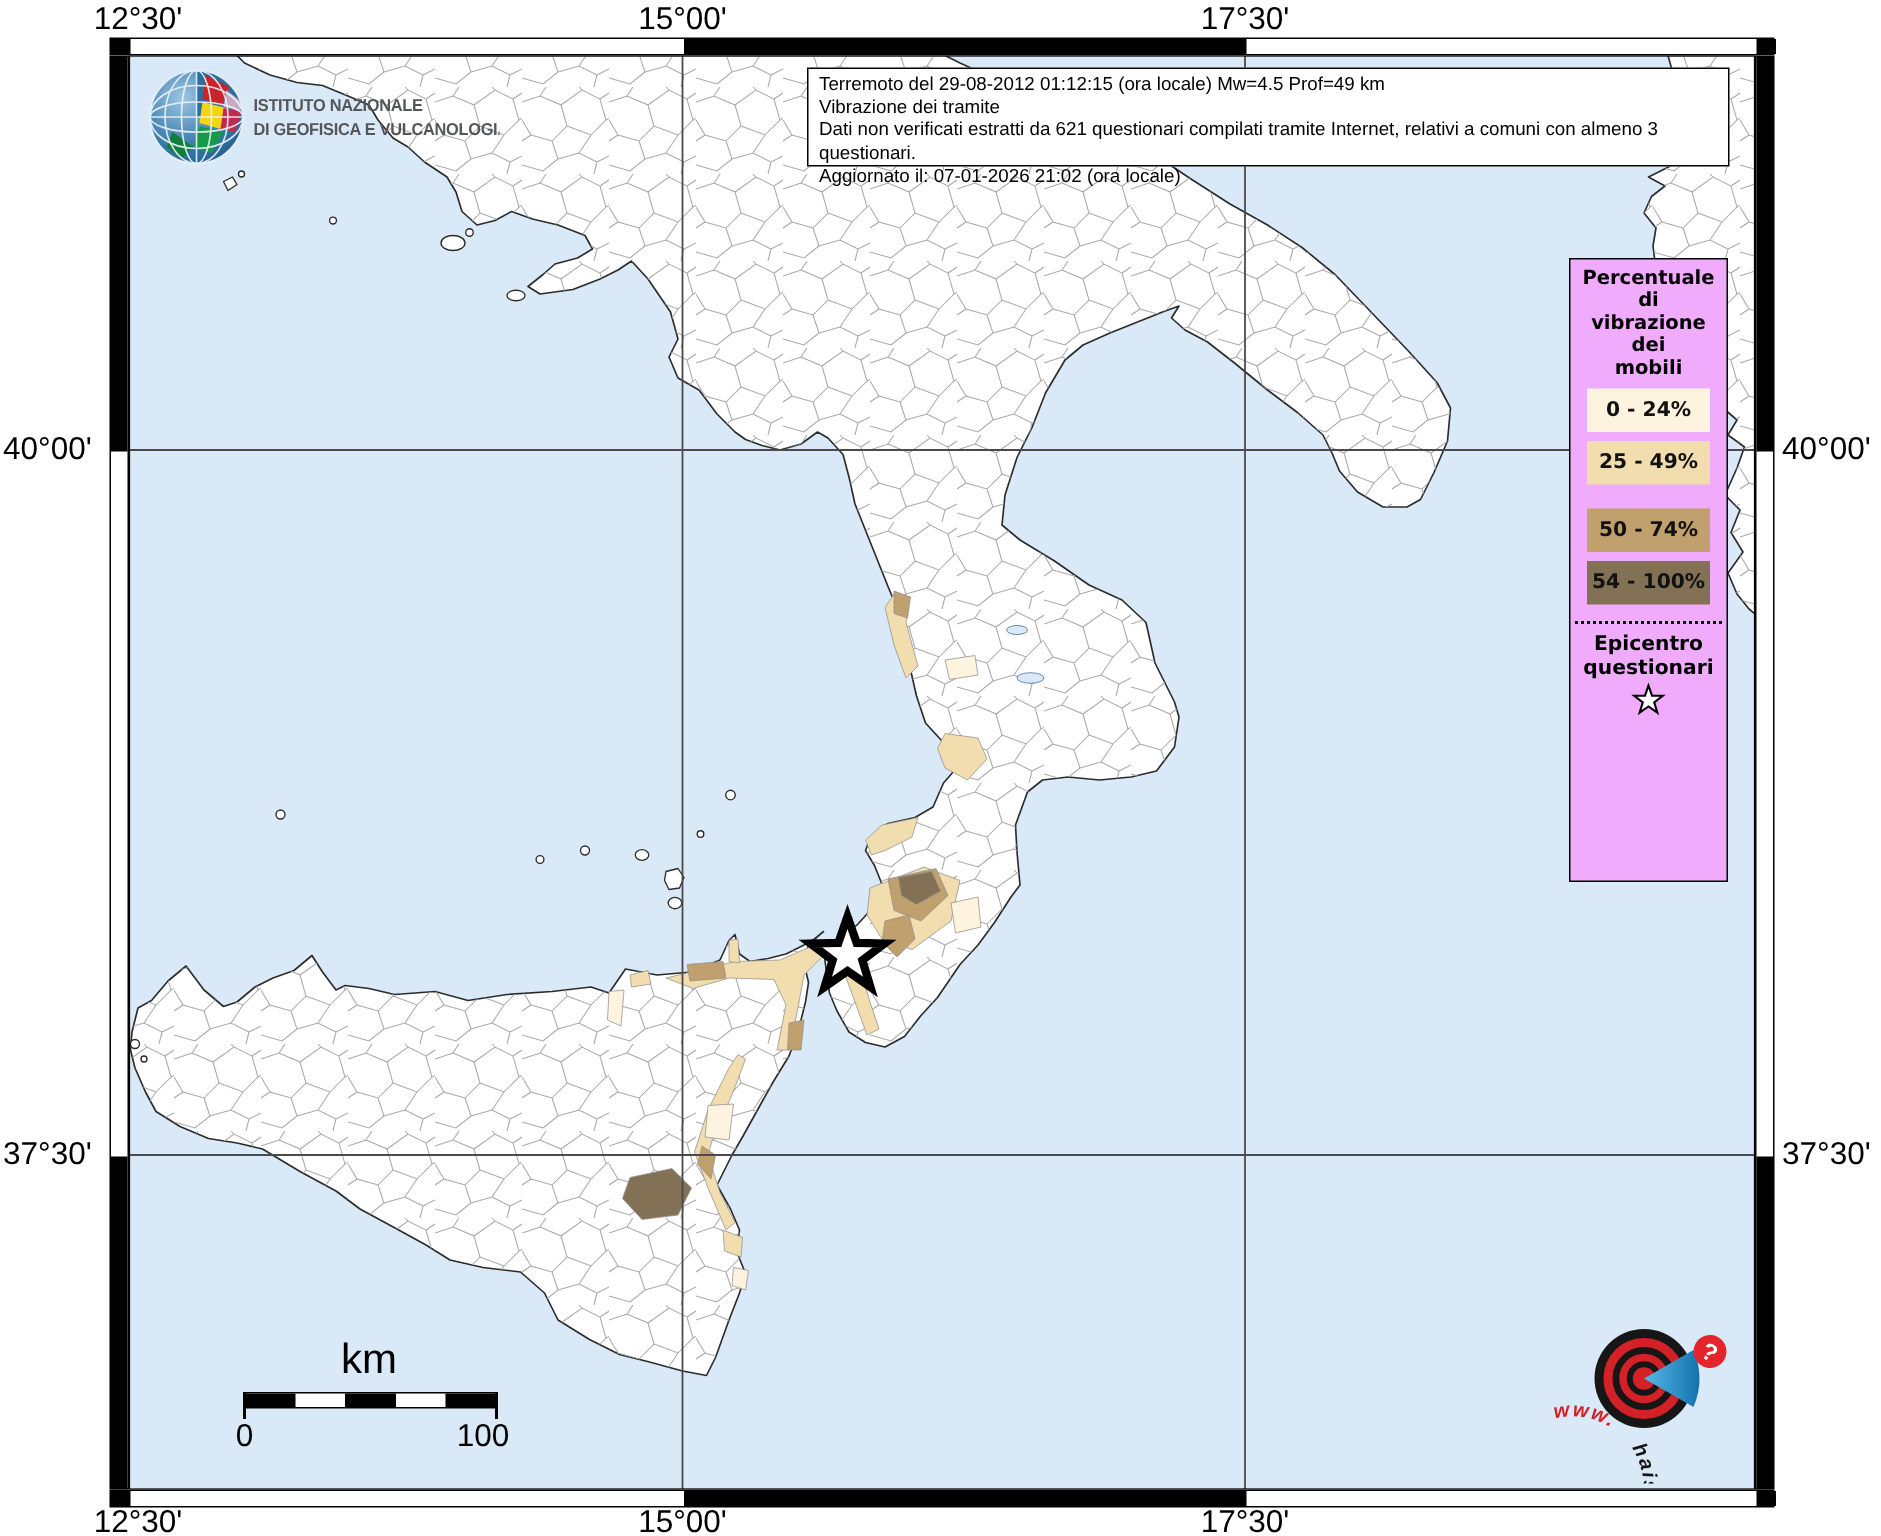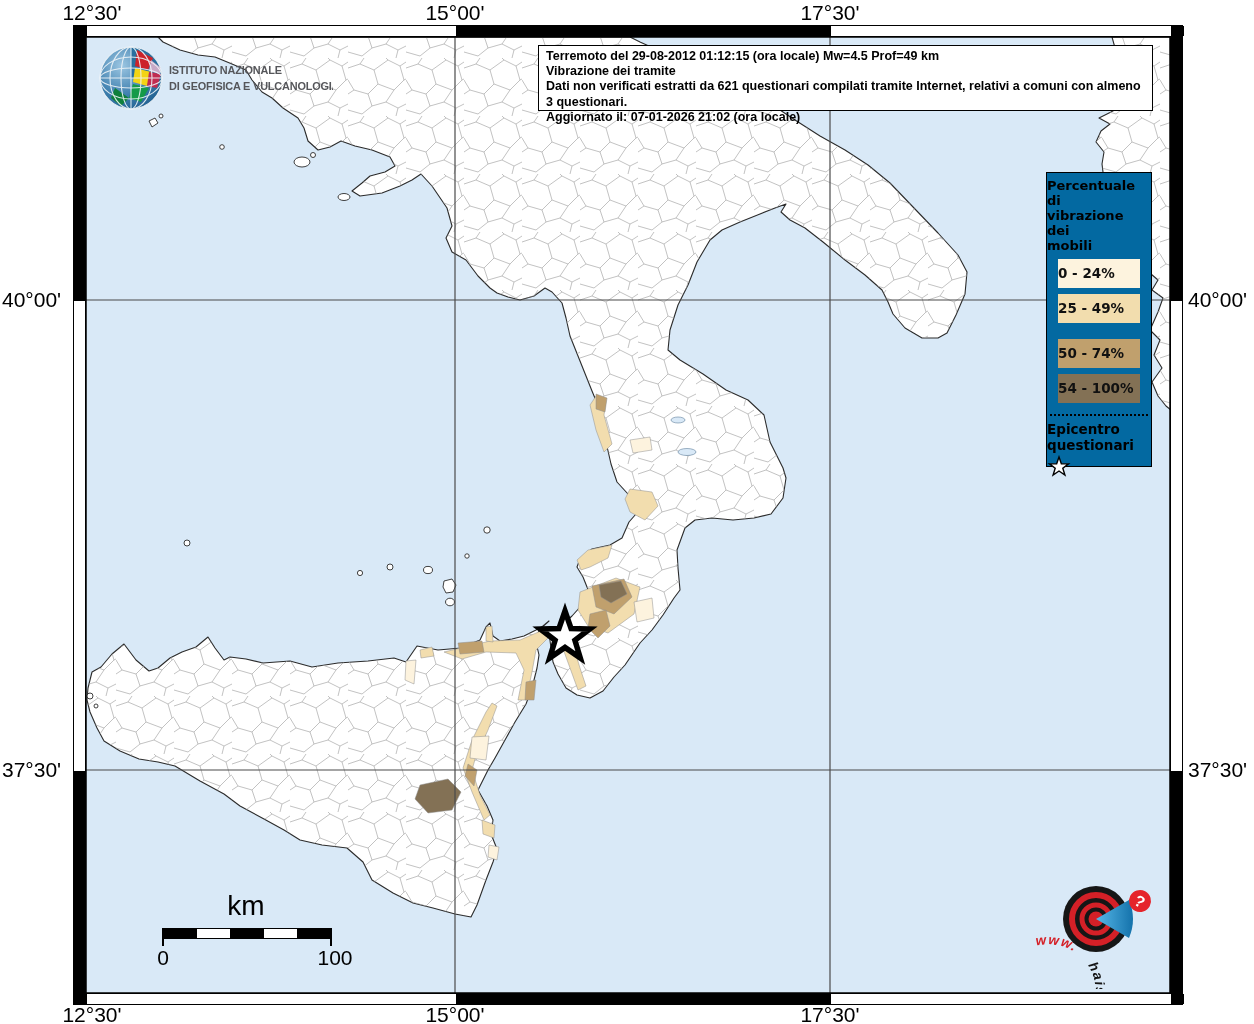--- a/index.html
+++ b/index.html
@@ -13,25 +13,25 @@
   .bar-h .seg{top:0;height:100%;}
   .bar-v .seg{left:0;width:100%;}
 
   .coordlabel{position:absolute;font-size:21px;color:#000000;white-space:nowrap;}
   .coordlabel.ctr{transform:translateX(-50%);}
   .coordlabel.vctr{transform:translateY(-50%);}
 
   
   .infobox{position:absolute;left:538px;top:45px;width:615px;height:66px;
            background:#fff;border:1.5px solid #000;box-sizing:border-box;
-           padding:3px 7px;font-size:12.5px;line-height:15.2px;color:#000;z-index:30;font-weight:bold;}
-
-  
-  .legend{position:absolute;left:1046px;top:172px;width:106px;height:295px;
-          background:#0369a1;border:1.5px solid #000;box-sizing:border-box;
+           padding:3px 7px;font-size:12.5px;line-height:15.2px;color:#000;z-index:30;}
+
+  
+  .legend{position:absolute;left:1046px;top:172px;width:106px;height:416px;
+          background:#f0abfc;border:1.5px solid #000;box-sizing:border-box;text-align:center;
           z-index:30;font-family:"DejaVu Sans",sans-serif;}
   .legend-title div{font-size:13px;font-weight:bold;line-height:15px;}
   .legend-title{margin-top:5px;}
   .swatch{width:82px;height:29px;margin:6px auto 0;line-height:29px;
           font-size:13.5px;font-weight:bold;color:#111;}
   .legend-sep{border-top:2px dotted #000;margin:11px 3px 5px;}
   .epi div{font-size:13.5px;font-weight:bold;line-height:16px;}
   .legend-star{margin-top:2px;}
 
   
@@ -211,21 +211,21 @@
 <div class="scalebar">
   <div class="unit">km</div>
   <div class="sb-bar">
     <div class="seg" style="left:0;width:33.6px;"></div>
     <div class="seg" style="left:67.2px;width:33.6px;"></div>
     <div class="seg" style="left:134.4px;width:33.6px;"></div>
   </div>
   <div class="sb-tick" style="left:12px;"></div>
   <div class="sb-tick" style="left:180px;"></div>
   <div class="sb-num" style="left:4px;width:18px;text-align:center;">0</div>
-  <div class="sb-num" style="left:162px;width:46px;text-align:center;">100</div>
+  <div class="sb-num" style="left:149px;width:46px;text-align:center;">100</div>
 </div>
 
 <svg class="ingv" width="240" height="72" viewBox="0 0 240 72">
   <defs>
     <radialGradient id="globeG" cx="35%" cy="30%" r="80%">
       <stop offset="0%" stop-color="#9cc6e2"></stop>
         <stop offset="60%" stop-color="#3e7fae"></stop>
         <stop offset="100%" stop-color="#1d5d8d"></stop>
     </radialGradient>
   </defs>

